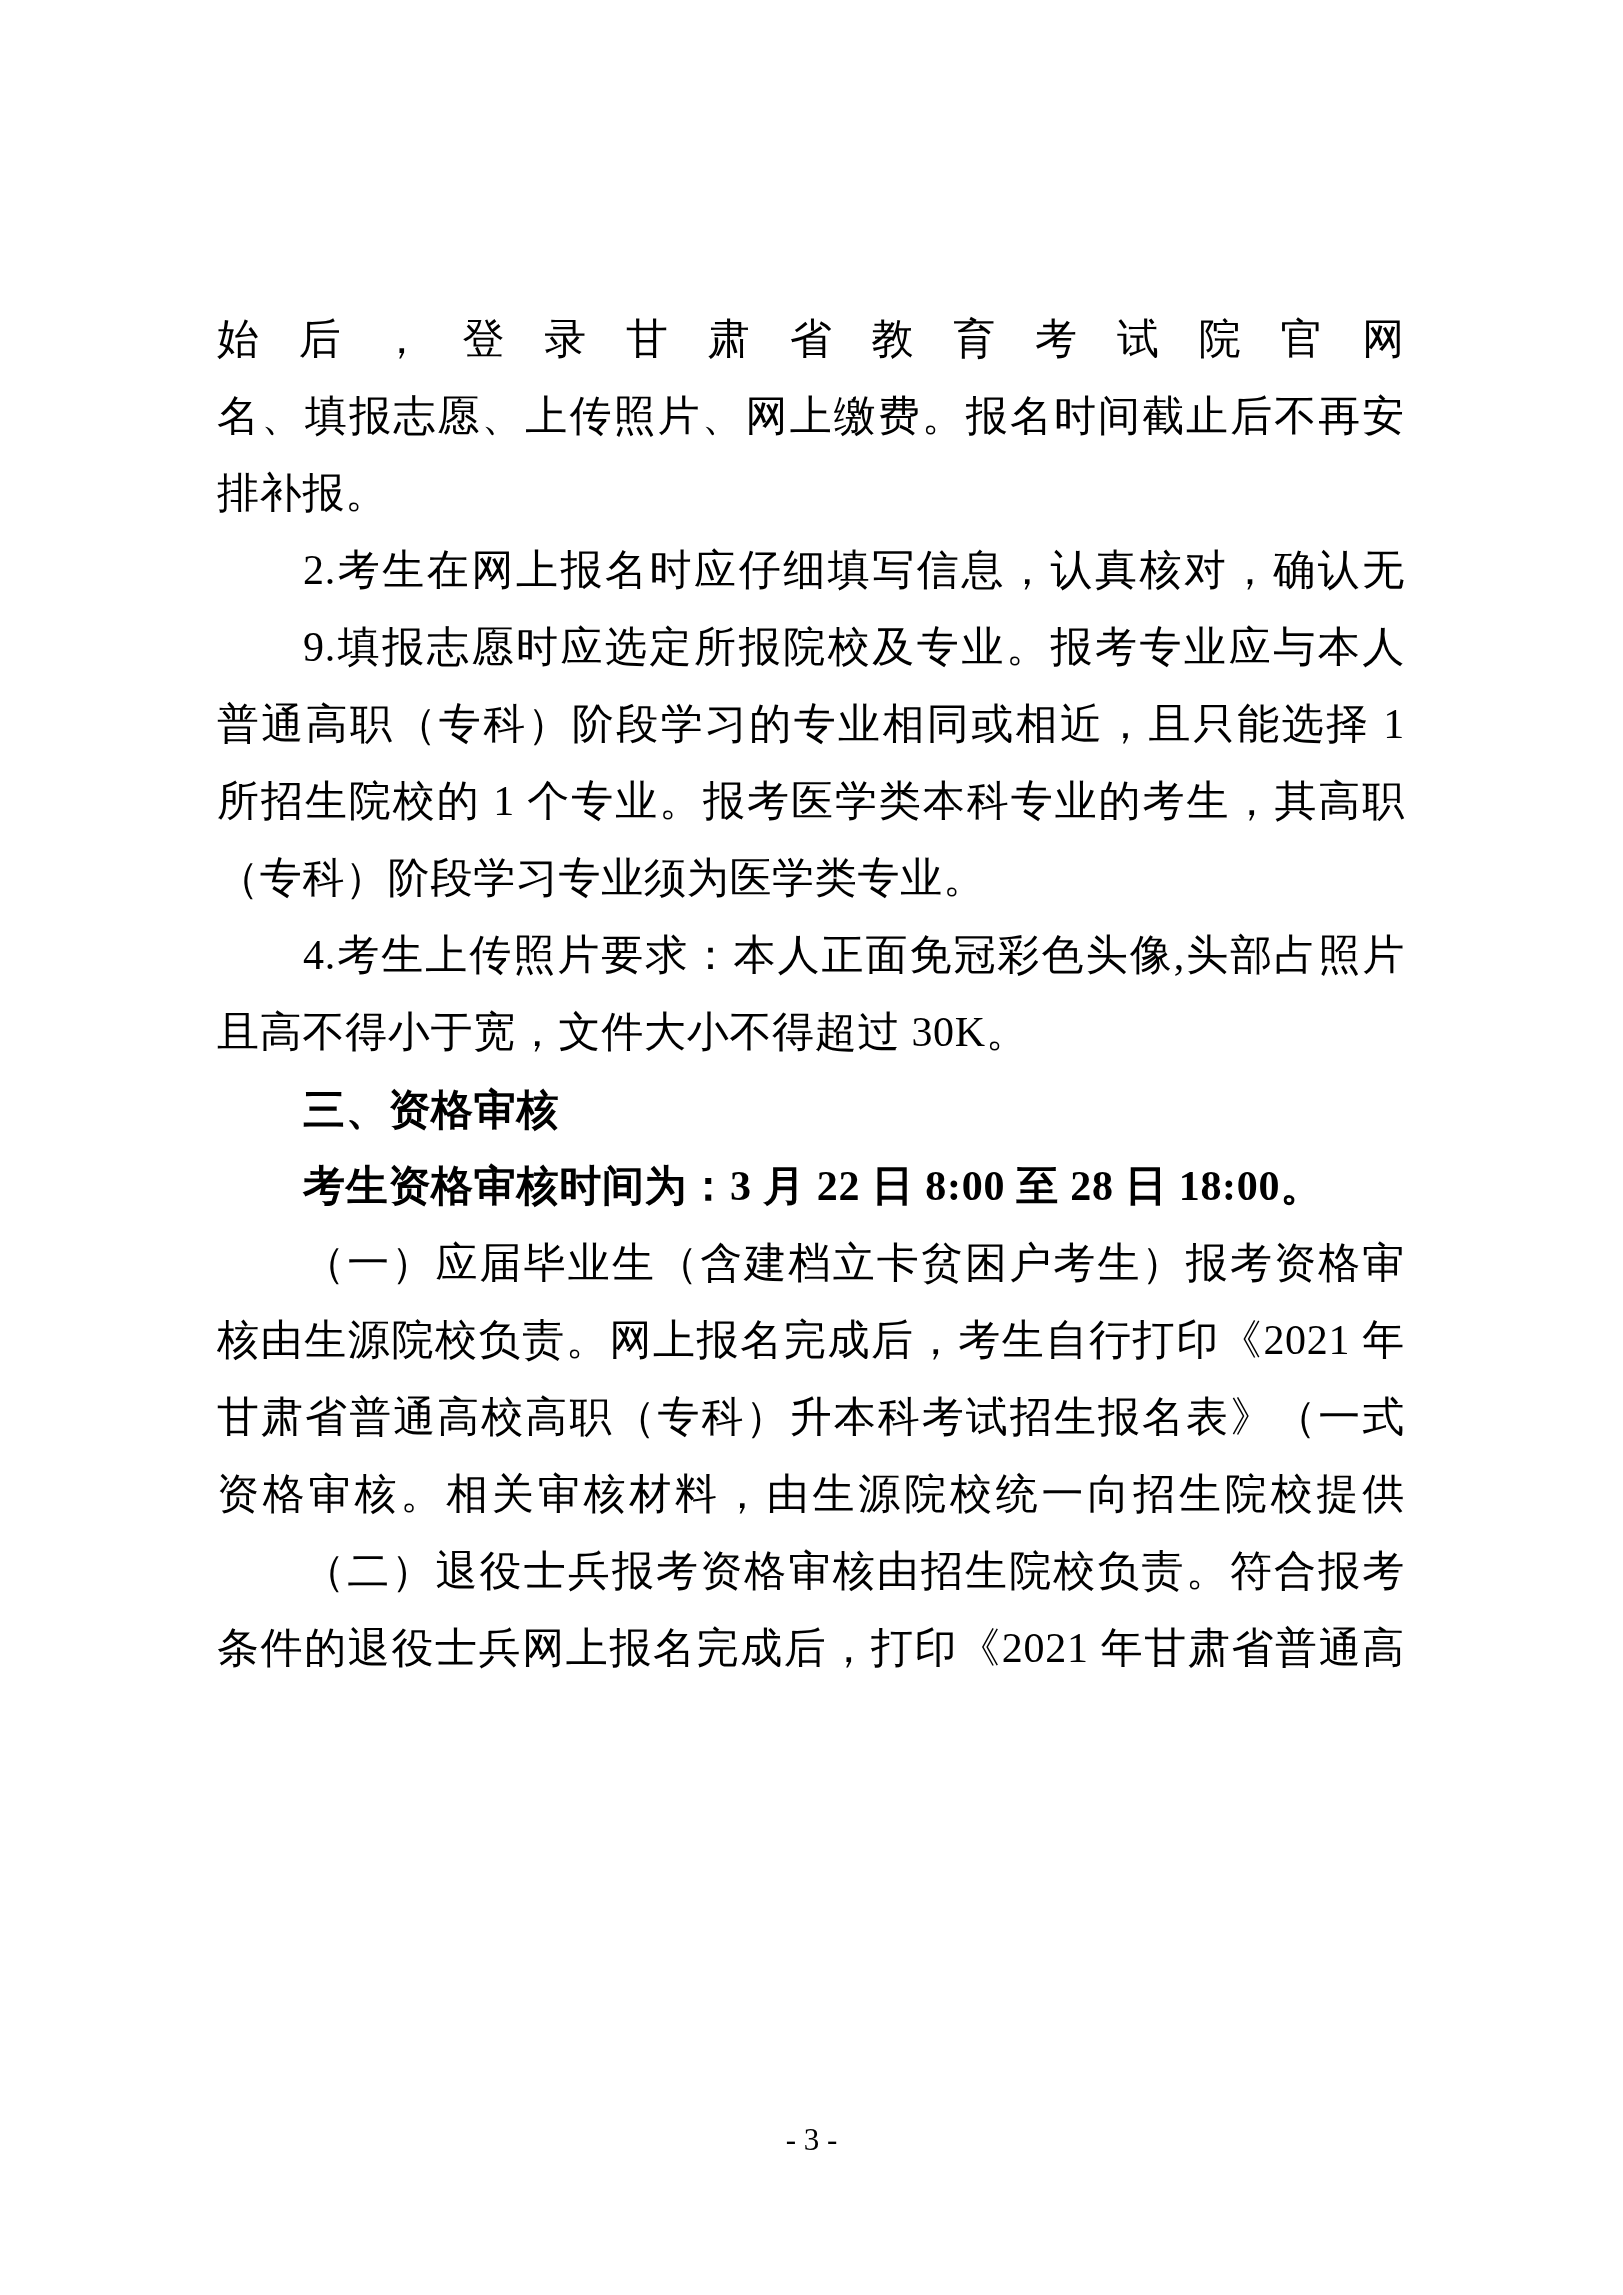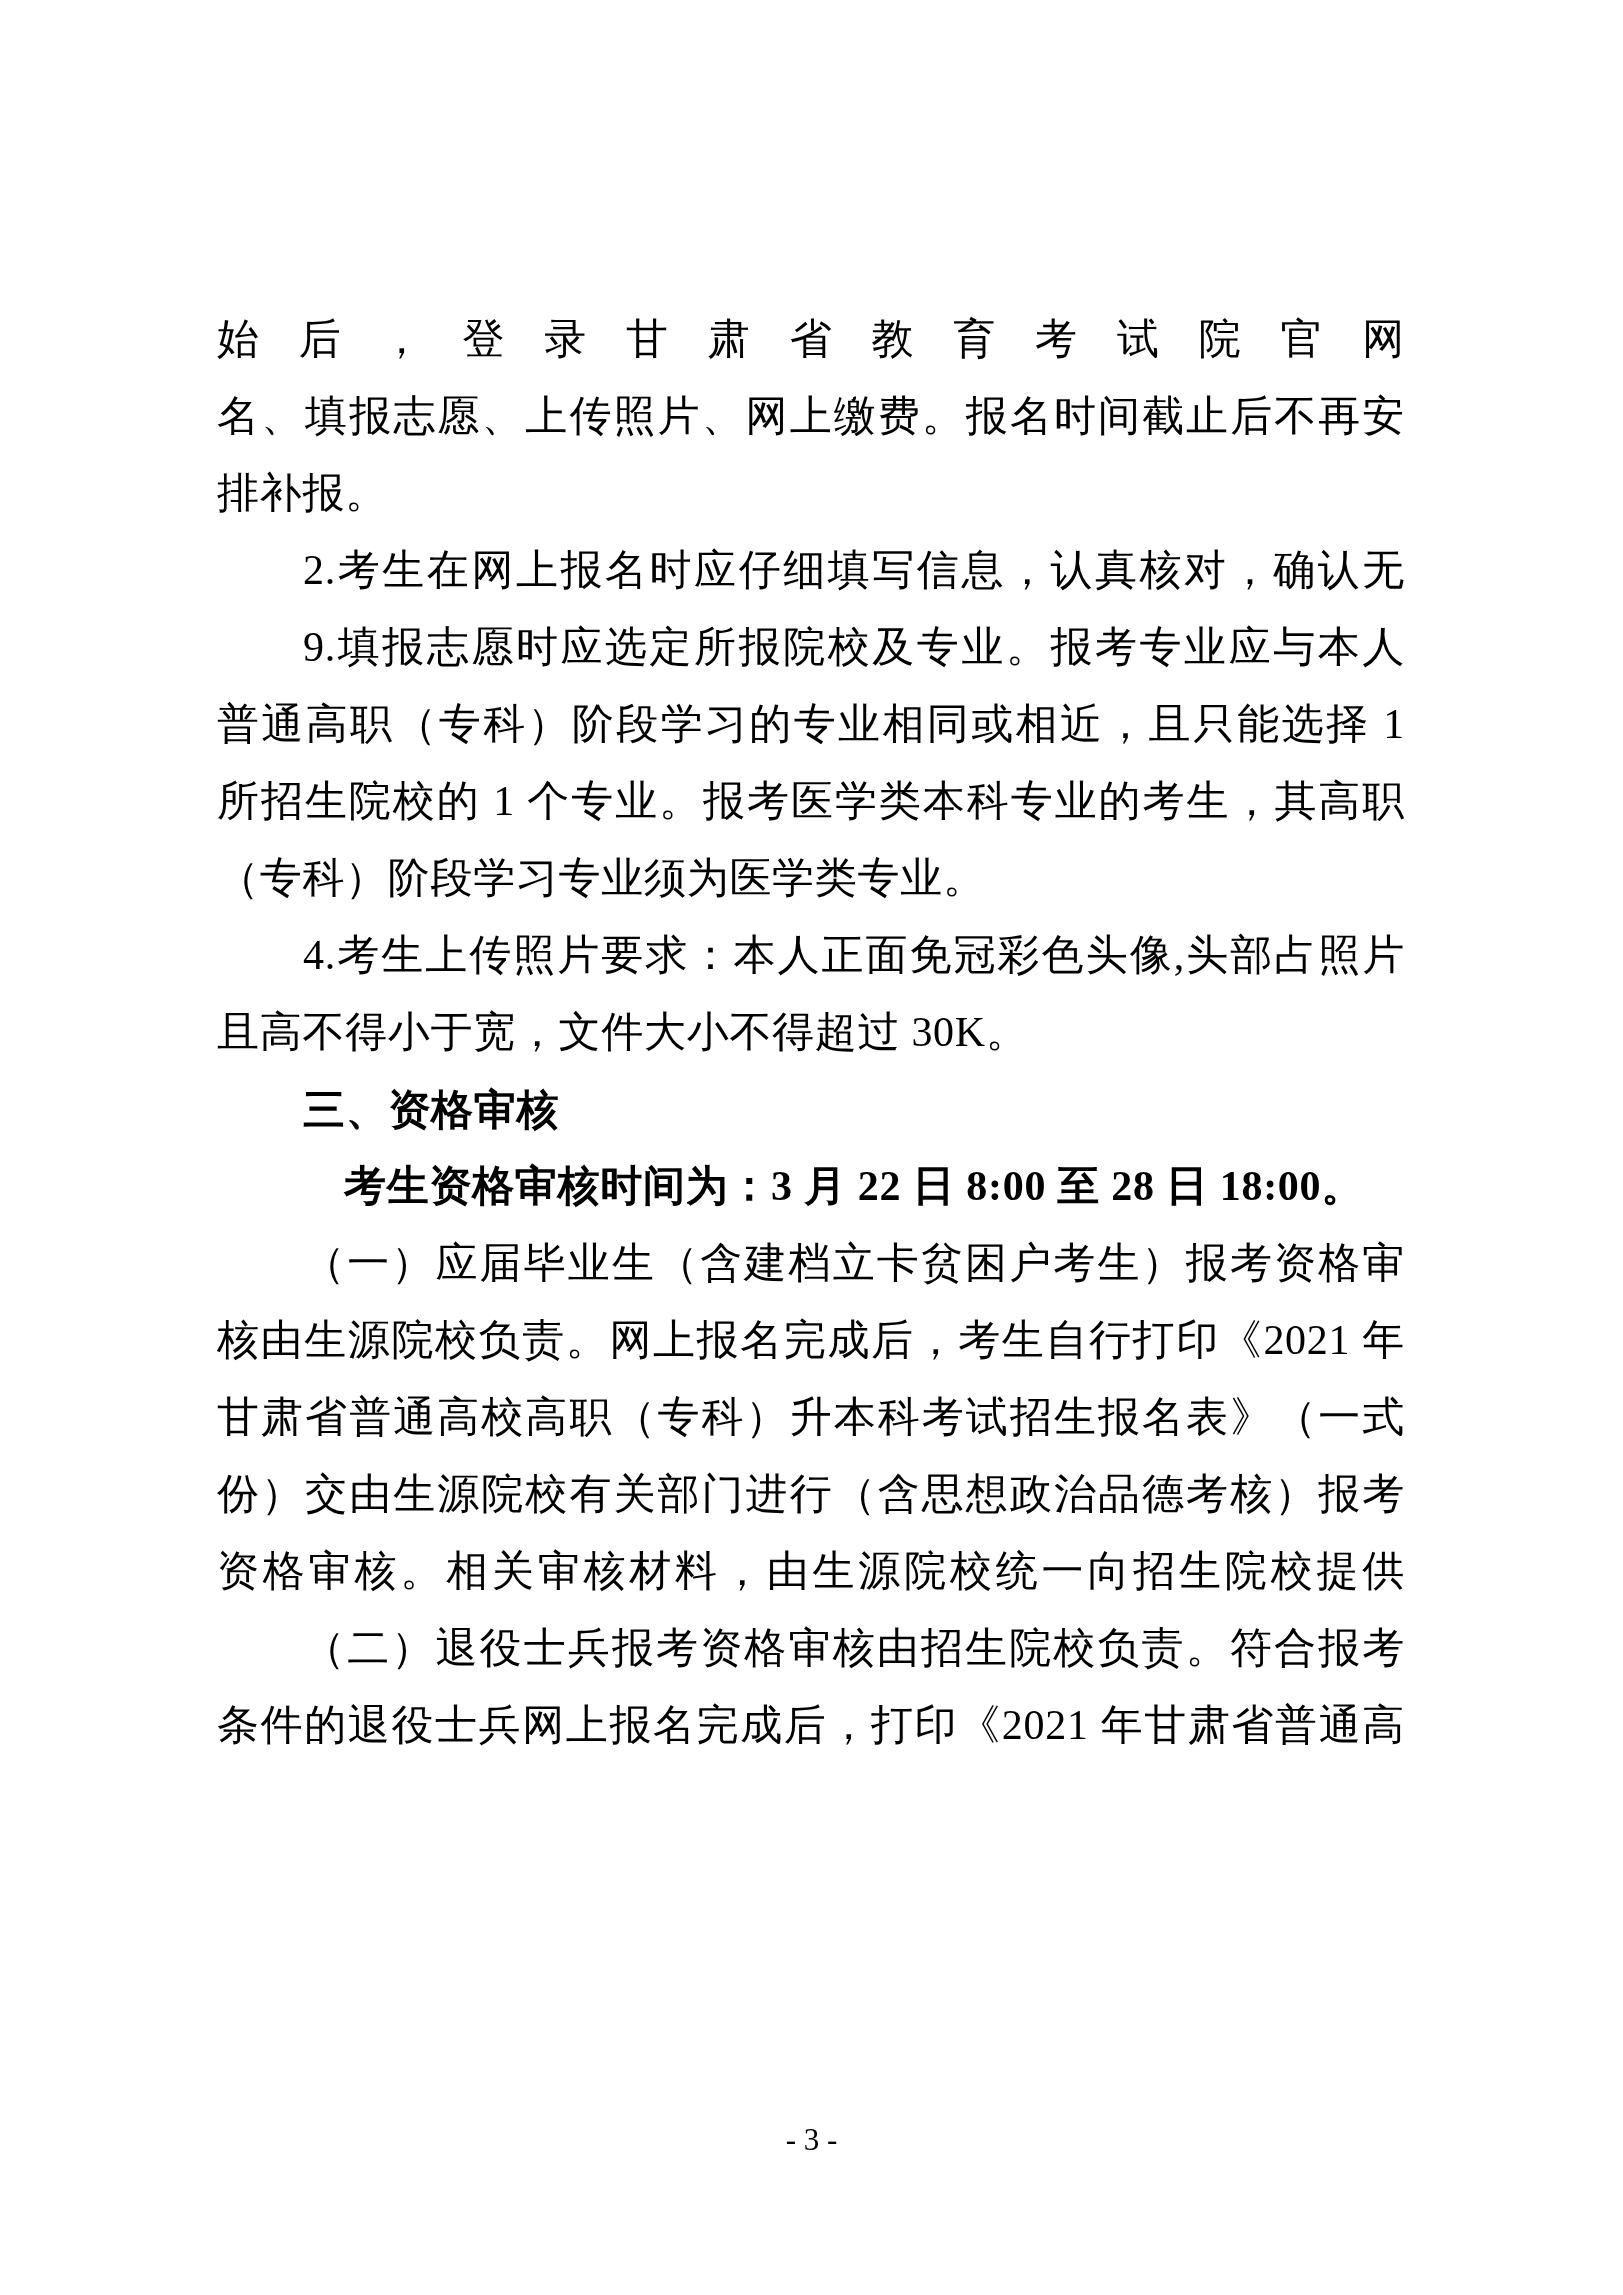--- a/index.html
+++ b/index.html
@@ -40,21 +40,20 @@
   }
   .line.indent {
     padding-left: 86px;
   }
   .line.heading {
     font-family: "Liberation Sans", "DejaVu Sans", sans-serif;
     font-weight: bold;
   }
   .line.bold {
     font-weight: bold;
-    text-align: center;
   }
   .footer {
     position: absolute;
     top: 2119px;
     left: 0;
     width: 1623px;
     text-align: center;
     font-size: 31px;
     line-height: 41px;
     font-family: "Liberation Serif", "DejaVu Serif", serif;
@@ -92,21 +91,20 @@
       <div class="line heading indent">三、资格审核</div>
 
       <div class="line bold indent">考生资格审核时间为：3 月 22 日 8:00 至 28 日 18:00。</div>
 
       <div class="line body indent justify">（一）应届毕业生（含建档立卡贫困户考生）报考资格审</div>
 
       <div class="line body justify">核由生源院校负责。网上报名完成后，考生自行打印《2021 年</div>
 
       <div class="line body justify">甘肃省普通高校高职（专科）升本科考试招生报名表》（一式三</div>
 
-      <div class="line body justify">份）交由生源院校有关部门进行（含思想政治品德考核）报考</div>
 
       <div class="line body justify">资格审核。相关审核材料，由生源院校统一向招生院校提供</div>
 
 
       <div class="line body indent justify">（二）退役士兵报考资格审核由招生院校负责。符合报考</div>
 
       <div class="line body justify">条件的退役士兵网上报名完成后，打印《2021 年甘肃省普通高</div>
     </div>
   <div class="footer">- 3 -</div>
 </div>

